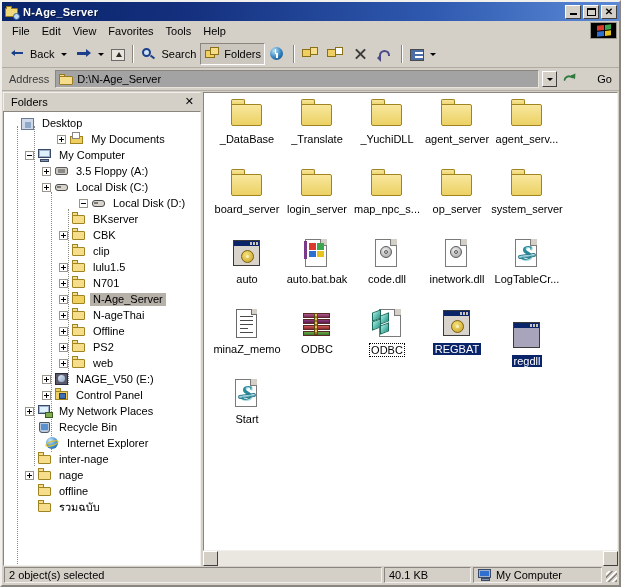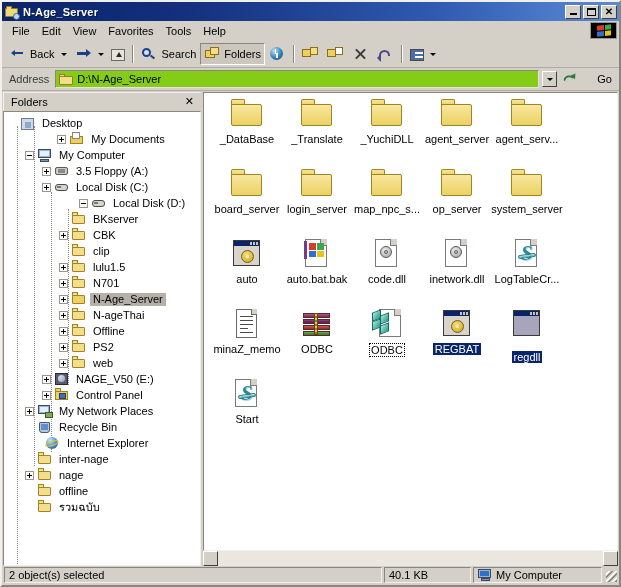--- a/index.html
+++ b/index.html
@@ -140,21 +140,21 @@
     background-image:linear-gradient(#4a6fa8 2px,transparent 2px),linear-gradient(90deg,#4a6fa8 4px,transparent 4px);
     background-size:100% 4px,100% 100%;}
   
   .addrbar{
     height:22px;min-height:22px;display:flex;align-items:center;
     background:#d4d0c8;padding:0 2px;gap:3px;
     border-bottom:1px solid #b0aba3;
   }
   .addr-label{font-size:11px;color:#3a3a3a;padding:0 3px 0 5px;}
   .addr-field{
-    flex:1 1 auto;height:18px;background:#84cc16;
+    flex:1 1 auto;height:18px;background:#a3a3a3;
     border:1px solid #8a857e;border-right-color:#e8e4dc;border-bottom-color:#e8e4dc;
     box-sizing:border-box;display:flex;align-items:center;padding:0 2px;gap:4px;
   }
   .addr-folder{width:14px;height:11px;position:relative;flex:0 0 auto;margin-left:1px;}
   .addr-folder .b{position:absolute;left:0;top:2px;width:14px;height:9px;background:#f5dd8c;border:1px solid #9a7c20;box-sizing:border-box;border-radius:0 1px 1px 1px;}
   .addr-folder .t{position:absolute;left:0;top:0px;width:6px;height:3px;background:#f5dd8c;border:1px solid #9a7c20;border-bottom:none;box-sizing:border-box;}
   .addr-text{font-size:11px;color:#000;white-space:nowrap;}
   .addr-drop{
     width:15px;height:16px;background:#d4d0c8;
     border:1px solid #fff;border-right-color:#404040;border-bottom-color:#404040;
@@ -782,21 +782,21 @@
           </div>
           <div class="fitem" style="left: 216px; top: 214px;">
             <span class="ficon">
               <span class="winico">
                 <span class="bar"></span>
                 <span class="cog"></span>
               </span>
             </span>
             <span class="flabel sel">REGBAT</span>
           </div>
-          <div class="fitem" style="left: 286px; top: 214px; gap: 8px;">
+          <div class="fitem" style="left: 286px; top: 226px;">
             <span class="ficon">
               <span class="winico plain">
                 <span class="bar"></span>
                 <span class="body2"></span>
               </span>
             </span>
             <span class="flabel sel">regdll</span>
           </div>
           <div class="fitem" style="left: 6px; top: 284px;">
             <span class="ficon">

